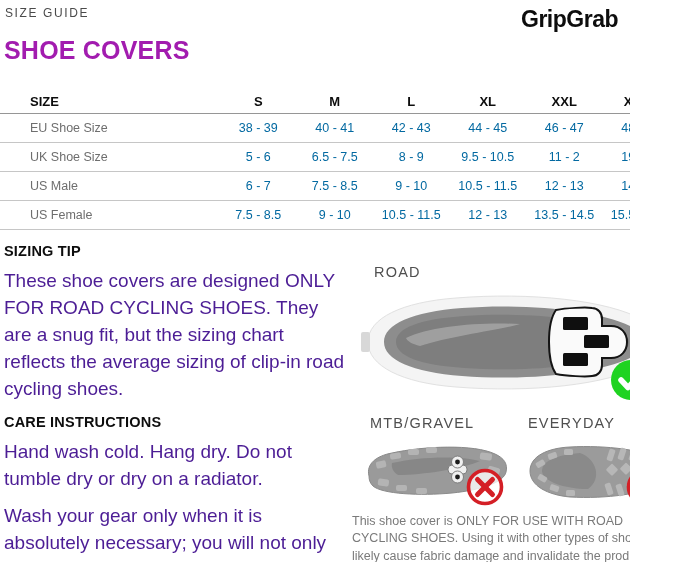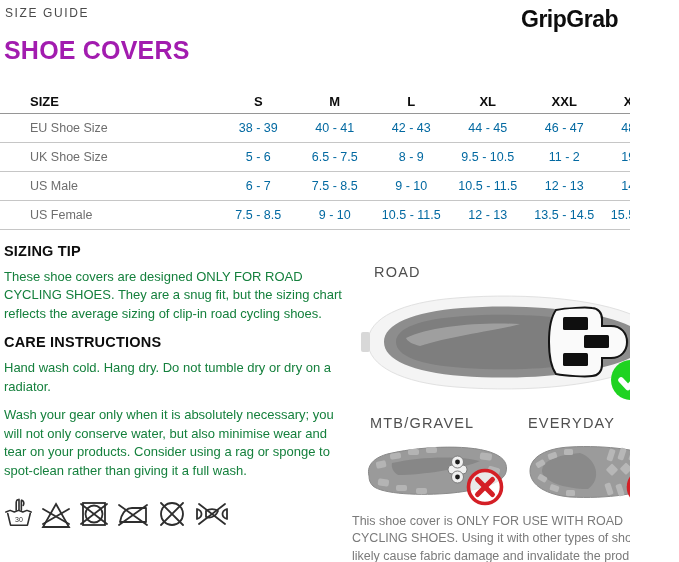--- a/index.html
+++ b/index.html
@@ -15,21 +15,21 @@
   .size-table{position:absolute;left:0;top:90px;width:679px;}
   .t-row{display:flex;align-items:center;height:28px;border-bottom:1px solid #c6c6c6;padding-left:25px;}
   .t-row.head{height:23px;border-bottom:1px solid #969696;font-weight:700;}
   .t-col-label{width:195px;padding-left:5px;font-size:12.5px;color:#6e6e6e;text-align:left;box-sizing:border-box;}
   .t-row.head .t-col-label{font-size:13px;color:#0d0d0d;font-weight:700;}
   .t-col{flex:1;text-align:center;font-size:12.5px;color:#0369a1;}
   .t-row.head .t-col{font-size:13px;color:#0d0d0d;}
   
   .left-col{position:absolute;left:4px;top:243px;width:344px;}
   .sec-heading{font-size:14.5px;font-weight:800;color:#0d0d0d;letter-spacing:0.2px;margin:0 0 9px 0;}
-  .body-text{font-size:13px;line-height:1.42;color:#15803d;margin:0 0 10px 0;}
+  .body-text{font-size:19px;line-height:1.42;color:#4c1d95;margin:0 0 10px 0;}
   .care-heading{margin-top:11px;}
   .care-icons{display:flex;gap:6px;margin-top:16px;align-items:flex-end;}
   .care-icons svg{display:block;}
   
   .right-col{position:absolute;left:352px;top:258px;width:327px;height:304px;}
   .fig-label{position:absolute;font-size:14.5px;letter-spacing:1.2px;color:#4f4f4f;}
   .road-label{left:22px;top:6px;}
   .mtb-label{left:18px;top:157px;}
   .everyday-label{left:176px;top:157px;}
   .road-fig{position:absolute;left:8px;top:22px;}

